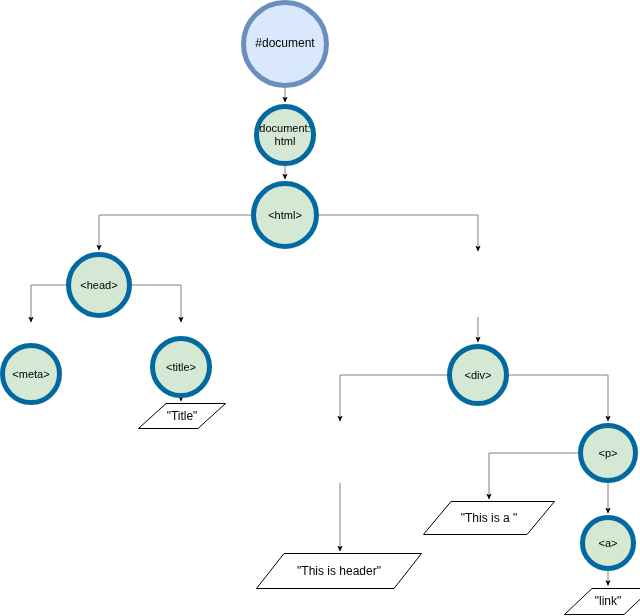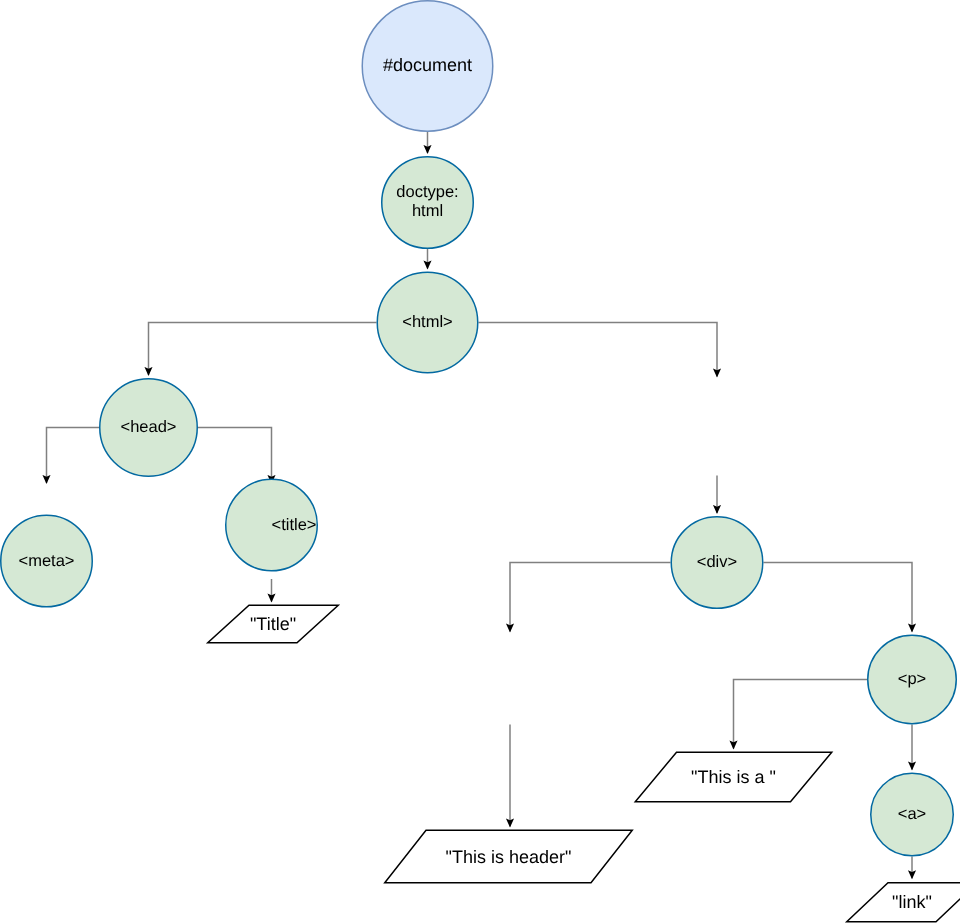--- a/index.html
+++ b/index.html
@@ -37,21 +37,21 @@
     box-sizing: border-box;
     display: flex;
     align-items: center;
     justify-content: center;
     text-align: center;
     color: #000000;
     line-height: 1.15;
   }
   .node-circle {
     border-radius: 50%;
-    border: 1px solid #0369a1;
+    border: 5px solid #0369a1;
     background: #d5e8d4;
     font-size: 11px;
   }
   .node-circle.doc-root {
     border-color: #6c8ebf;
     background: #dae8fc;
     font-size: 12px;
   }
   .node-label {
     display: block;
@@ -108,33 +108,33 @@
         <path d="M 608 483 L 608 513" fill="none" stroke="#808080" stroke-width="1" marker-end="url(#arrowhead)"></path>
         <path d="M 608 571 L 608 585.5" fill="none" stroke="#808080" stroke-width="1" marker-end="url(#arrowhead)"></path>
       </g>
   </svg>
 
   <div id="node-layer">
       <div class="node node-circle doc-root" style="left: 241px; top: 0px; width: 88px; height: 88px;">
         <span class="node-label">#document</span>
       </div>
       <div class="node node-circle" style="left: 254px; top: 104px; width: 62px; height: 62px;">
-        <span class="node-label">doctype:
+        <span class="node-label">document:
 html</span>
       </div>
       <div class="node node-circle" style="left: 251px; top: 181px; width: 68px; height: 68px;">
         <span class="node-label">&lt;html&gt;</span>
       </div>
       <div class="node node-circle" style="left: 66px; top: 252px; width: 66px; height: 66px;">
         <span class="node-label">&lt;head&gt;</span>
       </div>
       <div class="node node-circle" style="left: 0px; top: 343px; width: 62px; height: 62px;">
         <span class="node-label">&lt;meta&gt;</span>
       </div>
-      <div class="node node-circle" style="left: 150px; top: 319px; width: 62px; height: 62px; justify-content: flex-end;">
+      <div class="node node-circle" style="left: 150px; top: 336px; width: 62px; height: 62px;">
         <span class="node-label">&lt;title&gt;</span>
       </div>
       <div class="node node-circle" style="left: 447px; top: 344px; width: 62px; height: 62px;">
         <span class="node-label">&lt;div&gt;</span>
       </div>
       <div class="node node-circle" style="left: 578px; top: 423px; width: 60px; height: 60px;">
         <span class="node-label">&lt;p&gt;</span>
       </div>
       <div class="node node-circle" style="left: 580px; top: 515px; width: 56px; height: 56px;">
         <span class="node-label">&lt;a&gt;</span>

